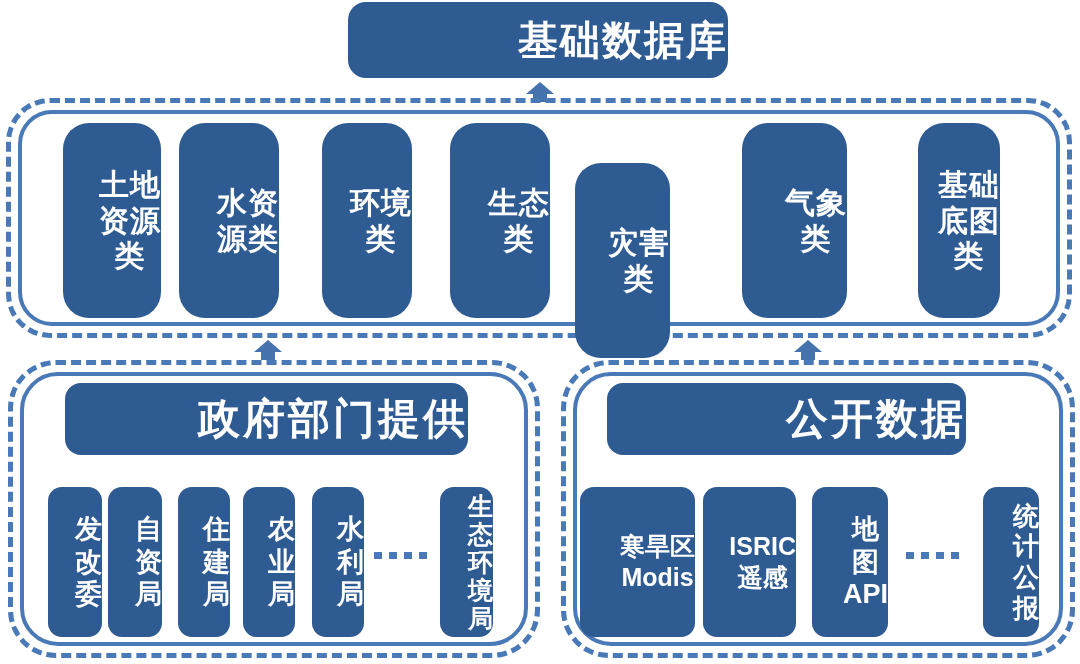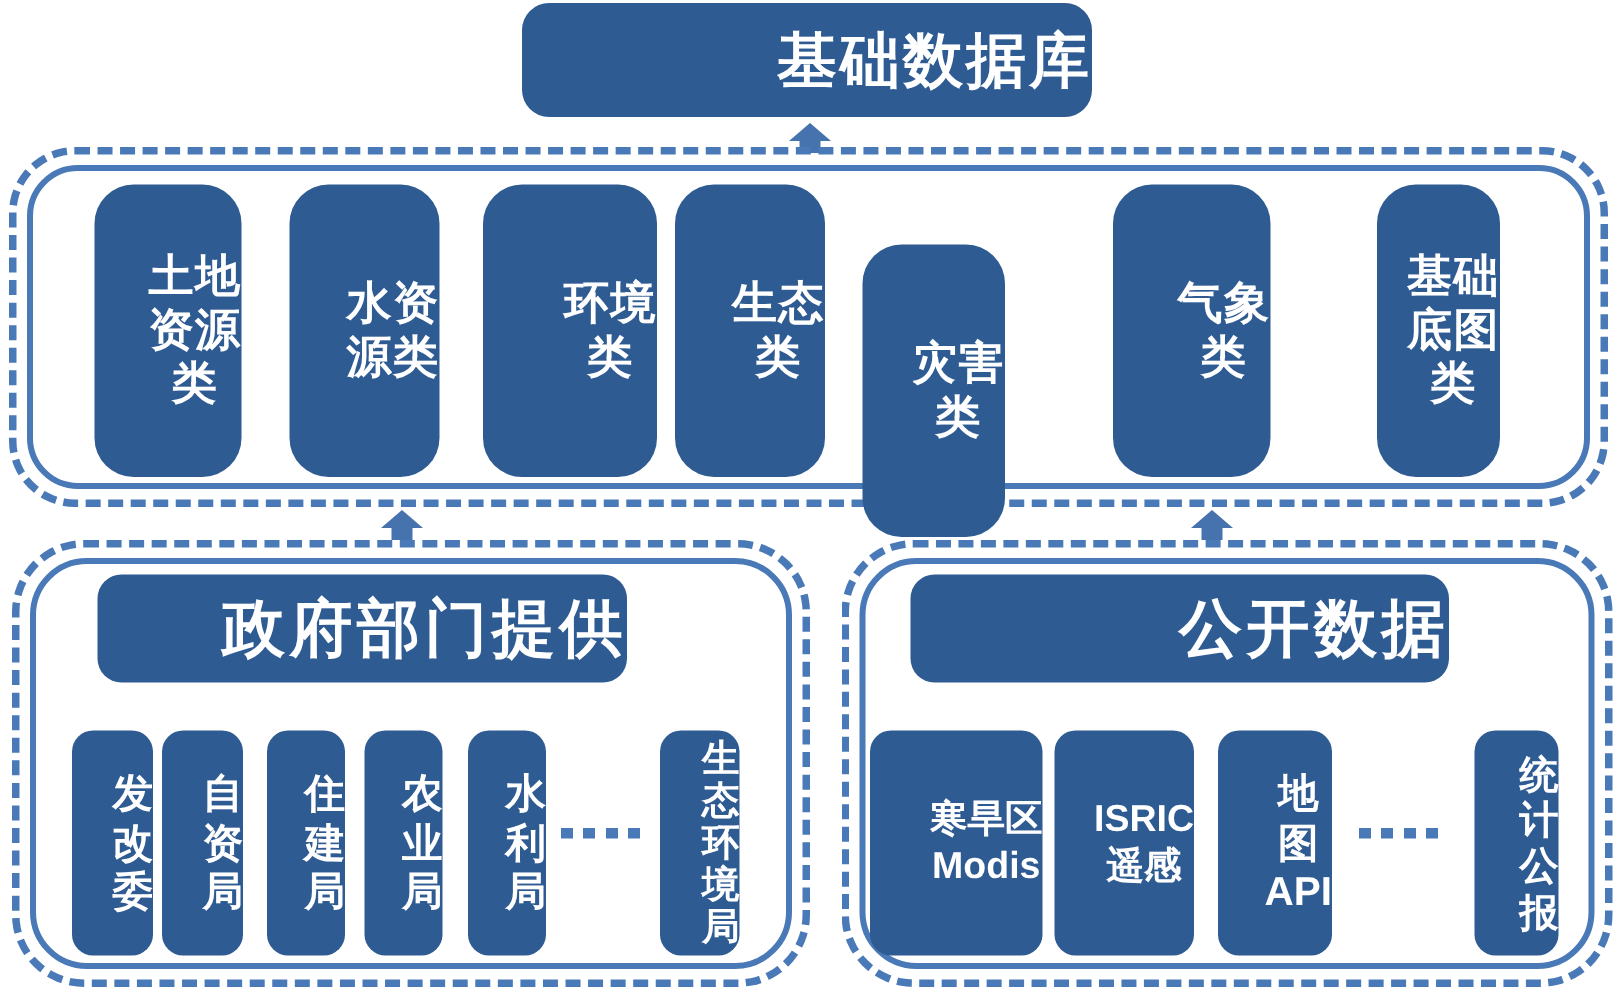--- a/index.html
+++ b/index.html
@@ -26,29 +26,29 @@
   .dashed{position:absolute;border:5px dashed var(--outline);}
   .inner-line{position:absolute;inset:7px;border:4px solid var(--outline);}
   .mid-outer{left:6px;top:98px;width:1056px;height:230px;border-radius:44px;}
   .mid-outer .inner-line{border-radius:34px;}
   .bl-outer{left:8px;top:360px;width:522px;height:288px;border-radius:48px;}
   .br-outer{left:561px;top:360px;width:504px;height:288px;border-radius:48px;}
   .bl-outer .inner-line,.br-outer .inner-line{border-radius:38px;}
   
   .cat{top:123px;height:195px;border-radius:26px;font-size:30px;line-height:1.18;letter-spacing:1px;}
   .c1{left:63px;width:98px;}
-  .c2{left:193px;width:100px;}
-  .c3{left:322px;width:116px;}
+  .c2{left:179px;width:100px;}
+  .c3{left:322px;width:90px;}
   .c4{left:450px;width:100px;}
   .c5{left:575px;width:95px;margin-top:40px;}
   .c6{left:702px;width:105px;margin-left:40px;}
   .c7{left:918px;width:82px;}
   
   .hdr{top:383px;height:72px;border-radius:16px;font-size:42px;letter-spacing:3px;}
-  .gov-hdr{left:65px;width:353px;}
+  .gov-hdr{left:65px;width:403px;}
   .open-hdr{left:607px;width:359px;}
   
   .item{top:487px;height:150px;border-radius:14px;line-height:1.22;}
   .l1{left:48px;width:54px;font-size:27px;}
   .l2{left:108px;width:54px;font-size:27px;}
   .l3{left:178px;width:52px;font-size:27px;}
   .l4{left:243px;width:52px;font-size:27px;}
   .l5{left:312px;width:52px;font-size:27px;}
   .l6{left:440px;width:53px;font-size:25px;line-height:1.12;}
   .r1{left:580px;width:115px;font-size:25px;line-height:1.25;}

